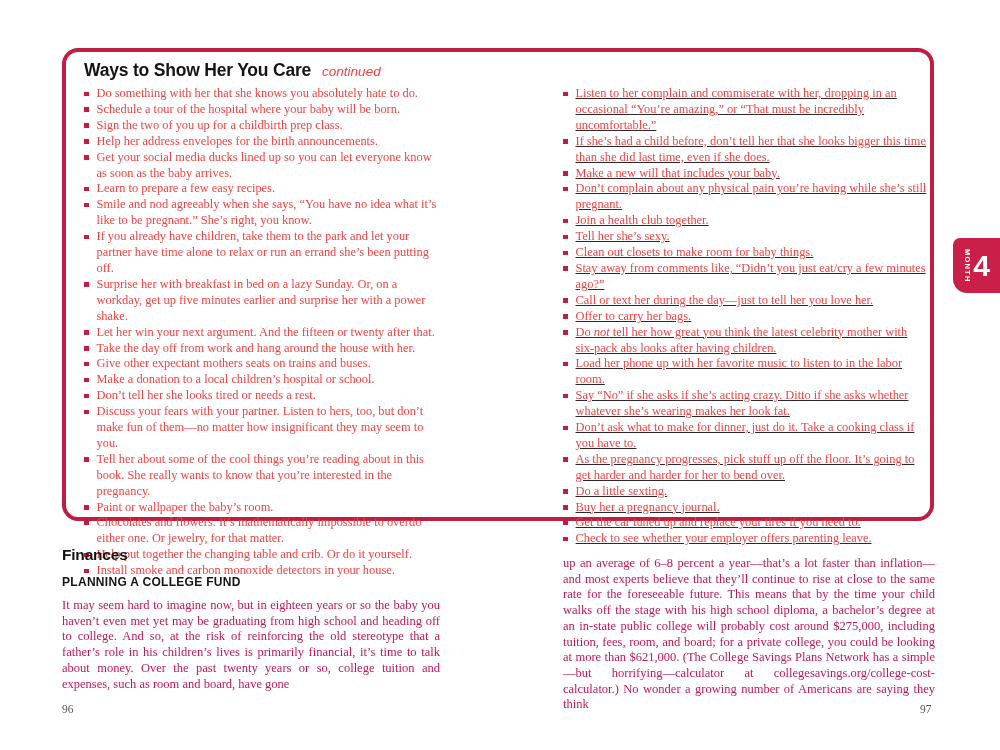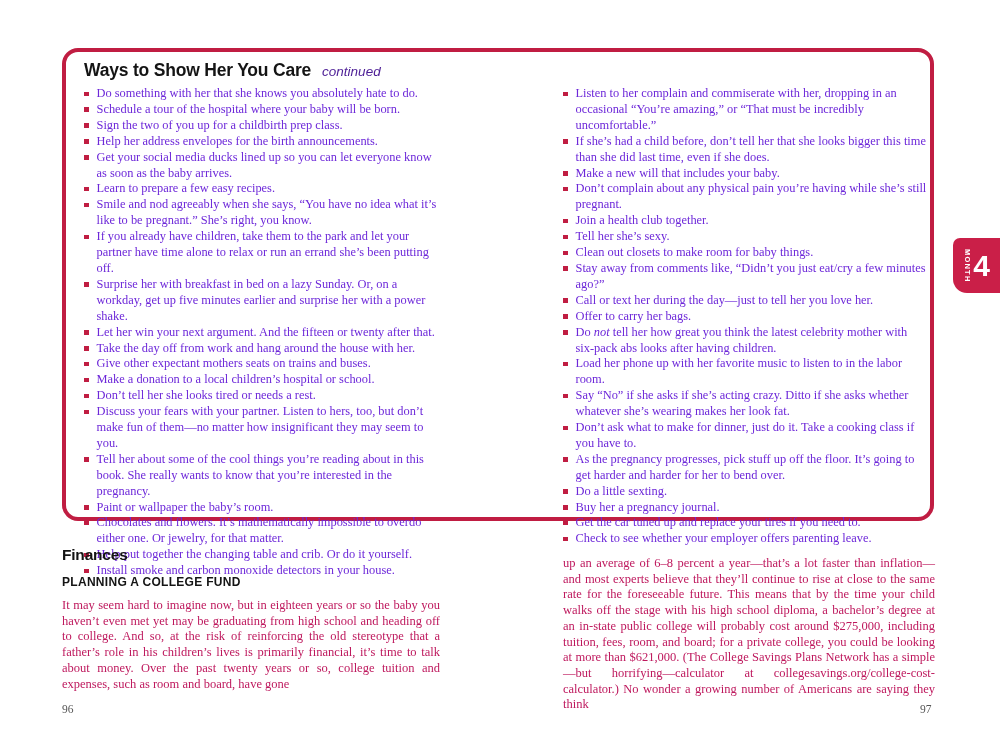--- a/index.html
+++ b/index.html
@@ -12,29 +12,29 @@
     position:absolute;left:62px;top:48px;width:864px;height:465px;
     border:4px solid var(--accent,#c01d42);border-radius:16px;background:#fff;
   }
   .box-title-row{margin:8px 0 2px 18px;white-space:nowrap;}
   .box-title{
     display:inline;font-family:"Liberation Sans",sans-serif;font-weight:bold;
     font-size:17.5px;letter-spacing:-0.2px;color:#141414;text-align:center;
   }
   .box-title-suffix{
     display:inline;font-family:"Liberation Sans",sans-serif;font-style:italic;
-    font-size:13.5px;color:#4c1d95;margin-left:7px;
+    font-size:13.5px;color:#ef4444;margin-left:7px;
   }
   .box-columns{display:flex;gap:123px;padding:3px 2px 0 18px;}
   .col{margin:0;padding:0;list-style:none;}
   .col.left{width:356px;}
-  .col.right{width:364px;}
+  .col.right{width:364px;text-decoration:underline;}
   .col li{
     display:flex;align-items:flex-start;
-    font-size:12.4px;line-height:15.9px;color:#6d28d9;
+    font-size:12.4px;line-height:15.9px;color:#ef4444;
   }
   .col li .bullet{
     flex:0 0 auto;width:4.5px;height:4.5px;background:var(--accent,#c01d42);
     margin:5.5px 8px 0 0;
   }
   .col li .item-text em{font-style:italic;}
   
   .month-tab{
     position:absolute;right:0;top:238px;width:47px;height:55px;
     background:var(--tab,#ca1f48);border-radius:7px 0 0 14px;

